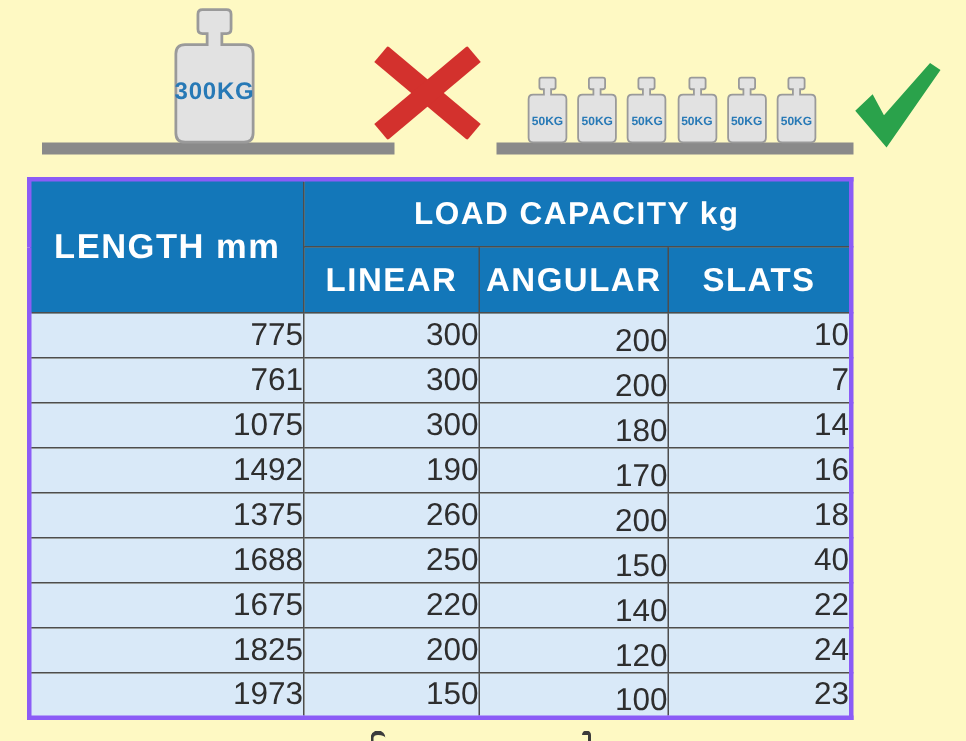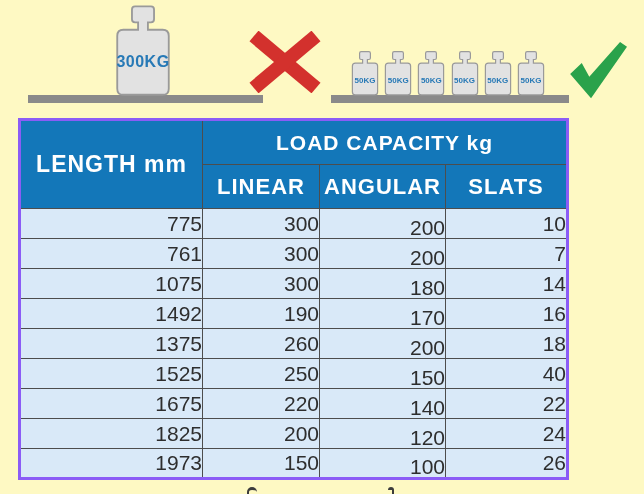--- a/index.html
+++ b/index.html
@@ -199,42 +199,42 @@
         <td class="angular"><span>170</span></td>
         <td><span>16</span></td>
       </tr>
       <tr>
         <td><span>1375</span></td>
         <td><span>260</span></td>
         <td class="angular"><span>200</span></td>
         <td><span>18</span></td>
       </tr>
       <tr>
-        <td><span>1525</span></td>
+        <td><span>1688</span></td>
         <td><span>250</span></td>
         <td class="angular"><span>150</span></td>
         <td><span>40</span></td>
       </tr>
       <tr>
         <td><span>1675</span></td>
         <td><span>220</span></td>
         <td class="angular"><span>140</span></td>
         <td><span>22</span></td>
       </tr>
       <tr>
         <td><span>1825</span></td>
         <td><span>200</span></td>
         <td class="angular"><span>120</span></td>
         <td><span>24</span></td>
       </tr>
       <tr>
         <td><span>1973</span></td>
         <td><span>150</span></td>
         <td class="angular"><span>100</span></td>
-        <td><span>26</span></td>
+        <td><span>23</span></td>
       </tr>
     </tbody>
   </table>
 
   <div id="fragment-1" class="fragment"></div>
   <div id="fragment-2" class="fragment"></div>
 
 </div>
 
 </body></html>

